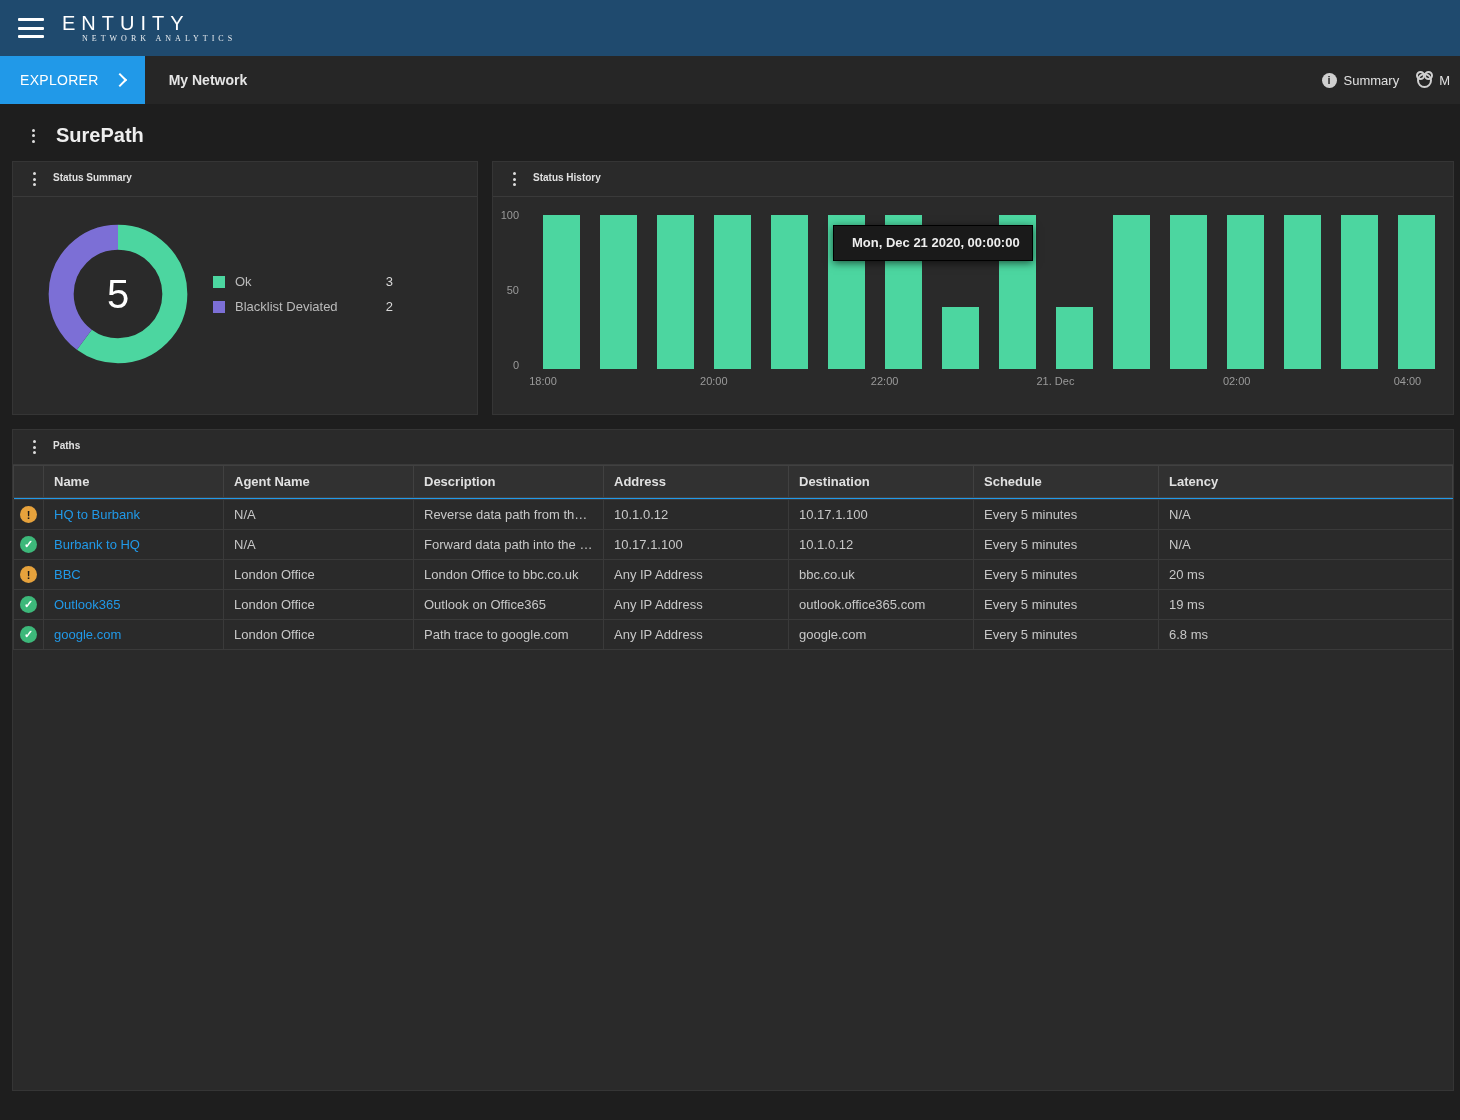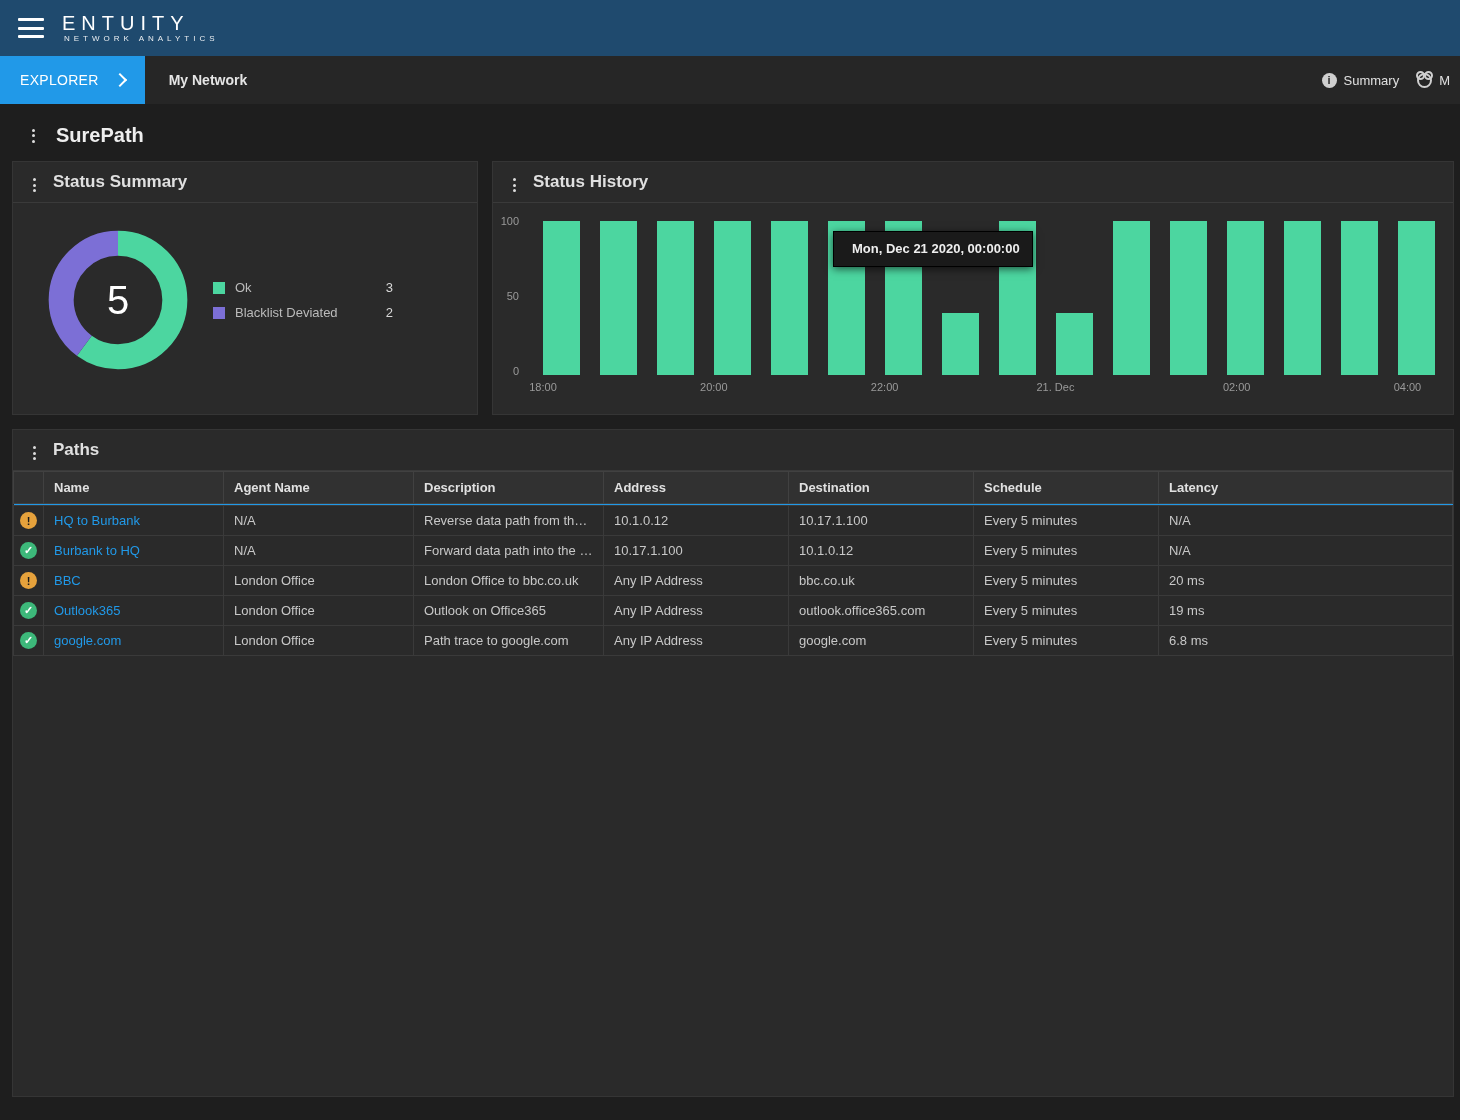--- a/index.html
+++ b/index.html
@@ -20,42 +20,42 @@
     --border:#444;
     --row-border:#3a3a3a;
   }
   *{box-sizing:border-box;}
   html,body{margin:0;padding:0;background:var(--bg);color:var(--text);font-family:Arial,Helvetica,sans-serif;font-size:13px;width:1460px;height:1120px;overflow:hidden;}
   
   .topbar{background:var(--header-blue);height:56px;display:flex;align-items:center;padding:0 18px;gap:18px;}
   .hamburger{width:26px;height:20px;display:flex;flex-direction:column;justify-content:space-between;cursor:pointer;}
   .hamburger span{display:block;height:3px;background:#fff;border-radius:1px;}
   .brand{color:#fff;letter-spacing:6px;font-size:20px;font-weight:400;line-height:1;}
-  .brand .sub{display:block;letter-spacing:4px;font-size:8px;font-weight:400;margin-top:2px;margin-left:2px;opacity:.9;}
+  .brand .sub{display:block;letter-spacing:4px;font-size:8px;font-weight:400;margin-top:2px;margin-left:20px;opacity:.9;font-family:Liberation Serif, serif;}
   
   .navrow{background:#262626;display:flex;align-items:center;height:48px;}
   .explorer-btn{background:var(--accent);color:#fff;height:48px;display:flex;align-items:center;gap:16px;padding:0 20px;font-size:14px;font-weight:400;letter-spacing:.3px;cursor:pointer;}
   .chevron-right{width:10px;height:10px;border-top:2.5px solid #fff;border-right:2.5px solid #fff;transform:rotate(45deg);}
   .breadcrumb{padding:0 24px;font-weight:700;color:#e5e5e5;font-size:14px;}
   .nav-spacer{flex:1;}
   .nav-right{display:flex;align-items:center;gap:18px;padding:0 10px;color:#e0e0e0;font-size:13px;}
   .nav-right .item{display:flex;align-items:center;gap:7px;cursor:pointer;}
   .circ-icon{width:15px;height:15px;border-radius:50%;background:#cfcfcf;color:#2a2a2a;display:flex;align-items:center;justify-content:center;font-weight:700;font-size:11px;}
   .clock-icon{width:15px;height:15px;border:2px solid #cfcfcf;border-radius:50%;position:relative;}
   .clock-icon:before,.clock-icon:after{content:"";position:absolute;top:-4px;width:5px;height:5px;border:2px solid #cfcfcf;border-radius:50%;}
   .clock-icon:before{left:-3px;}.clock-icon:after{right:-3px;}
   
   .body{padding:10px 0 0 6px;}
   .page-title{display:flex;align-items:center;gap:16px;padding:10px 32px 14px 20px;}
   .page-title h2{margin:0;font-size:20px;font-weight:700;color:#eee;}
   .kebab{width:14px;height:14px;display:flex;flex-direction:column;justify-content:space-between;align-items:center;cursor:pointer;}
   .kebab span{width:3px;height:3px;background:#ddd;border-radius:50%;}
   .panels{display:flex;gap:14px;padding:0 6px;}
   .panel{background:var(--panel);border:1px solid #353535;}
-  .panel-head{display:flex;align-items:flex-end;gap:12px;padding:10px 14px;font-weight:700;color:#e0e0e0;font-size:17px;border-bottom:1px solid #3a3a3a;}
+  .panel-head{display:flex;align-items:flex-start;gap:12px;padding:10px 14px;font-weight:700;color:#e0e0e0;font-size:10px;border-bottom:1px solid #3a3a3a;}
   .panel-body{padding:14px 8px;position:relative;}
   .status-summary{width:466px;height:254px;}
   .status-history{flex:1;height:254px;min-width:0;overflow:hidden;}
   
   .donut-wrap{display:flex;align-items:center;gap:20px;padding:8px 0 0 22px;}
   .donut{position:relative;width:150px;height:150px;}
   .donut svg{transform:rotate(-90deg);}
   .donut-center{position:absolute;inset:0;display:flex;align-items:center;justify-content:center;font-size:40px;font-weight:400;color:#fff;}
   .legend{display:flex;flex-direction:column;gap:10px;font-size:13px;min-width:200px;}
   .legend-row{display:flex;align-items:center;}

